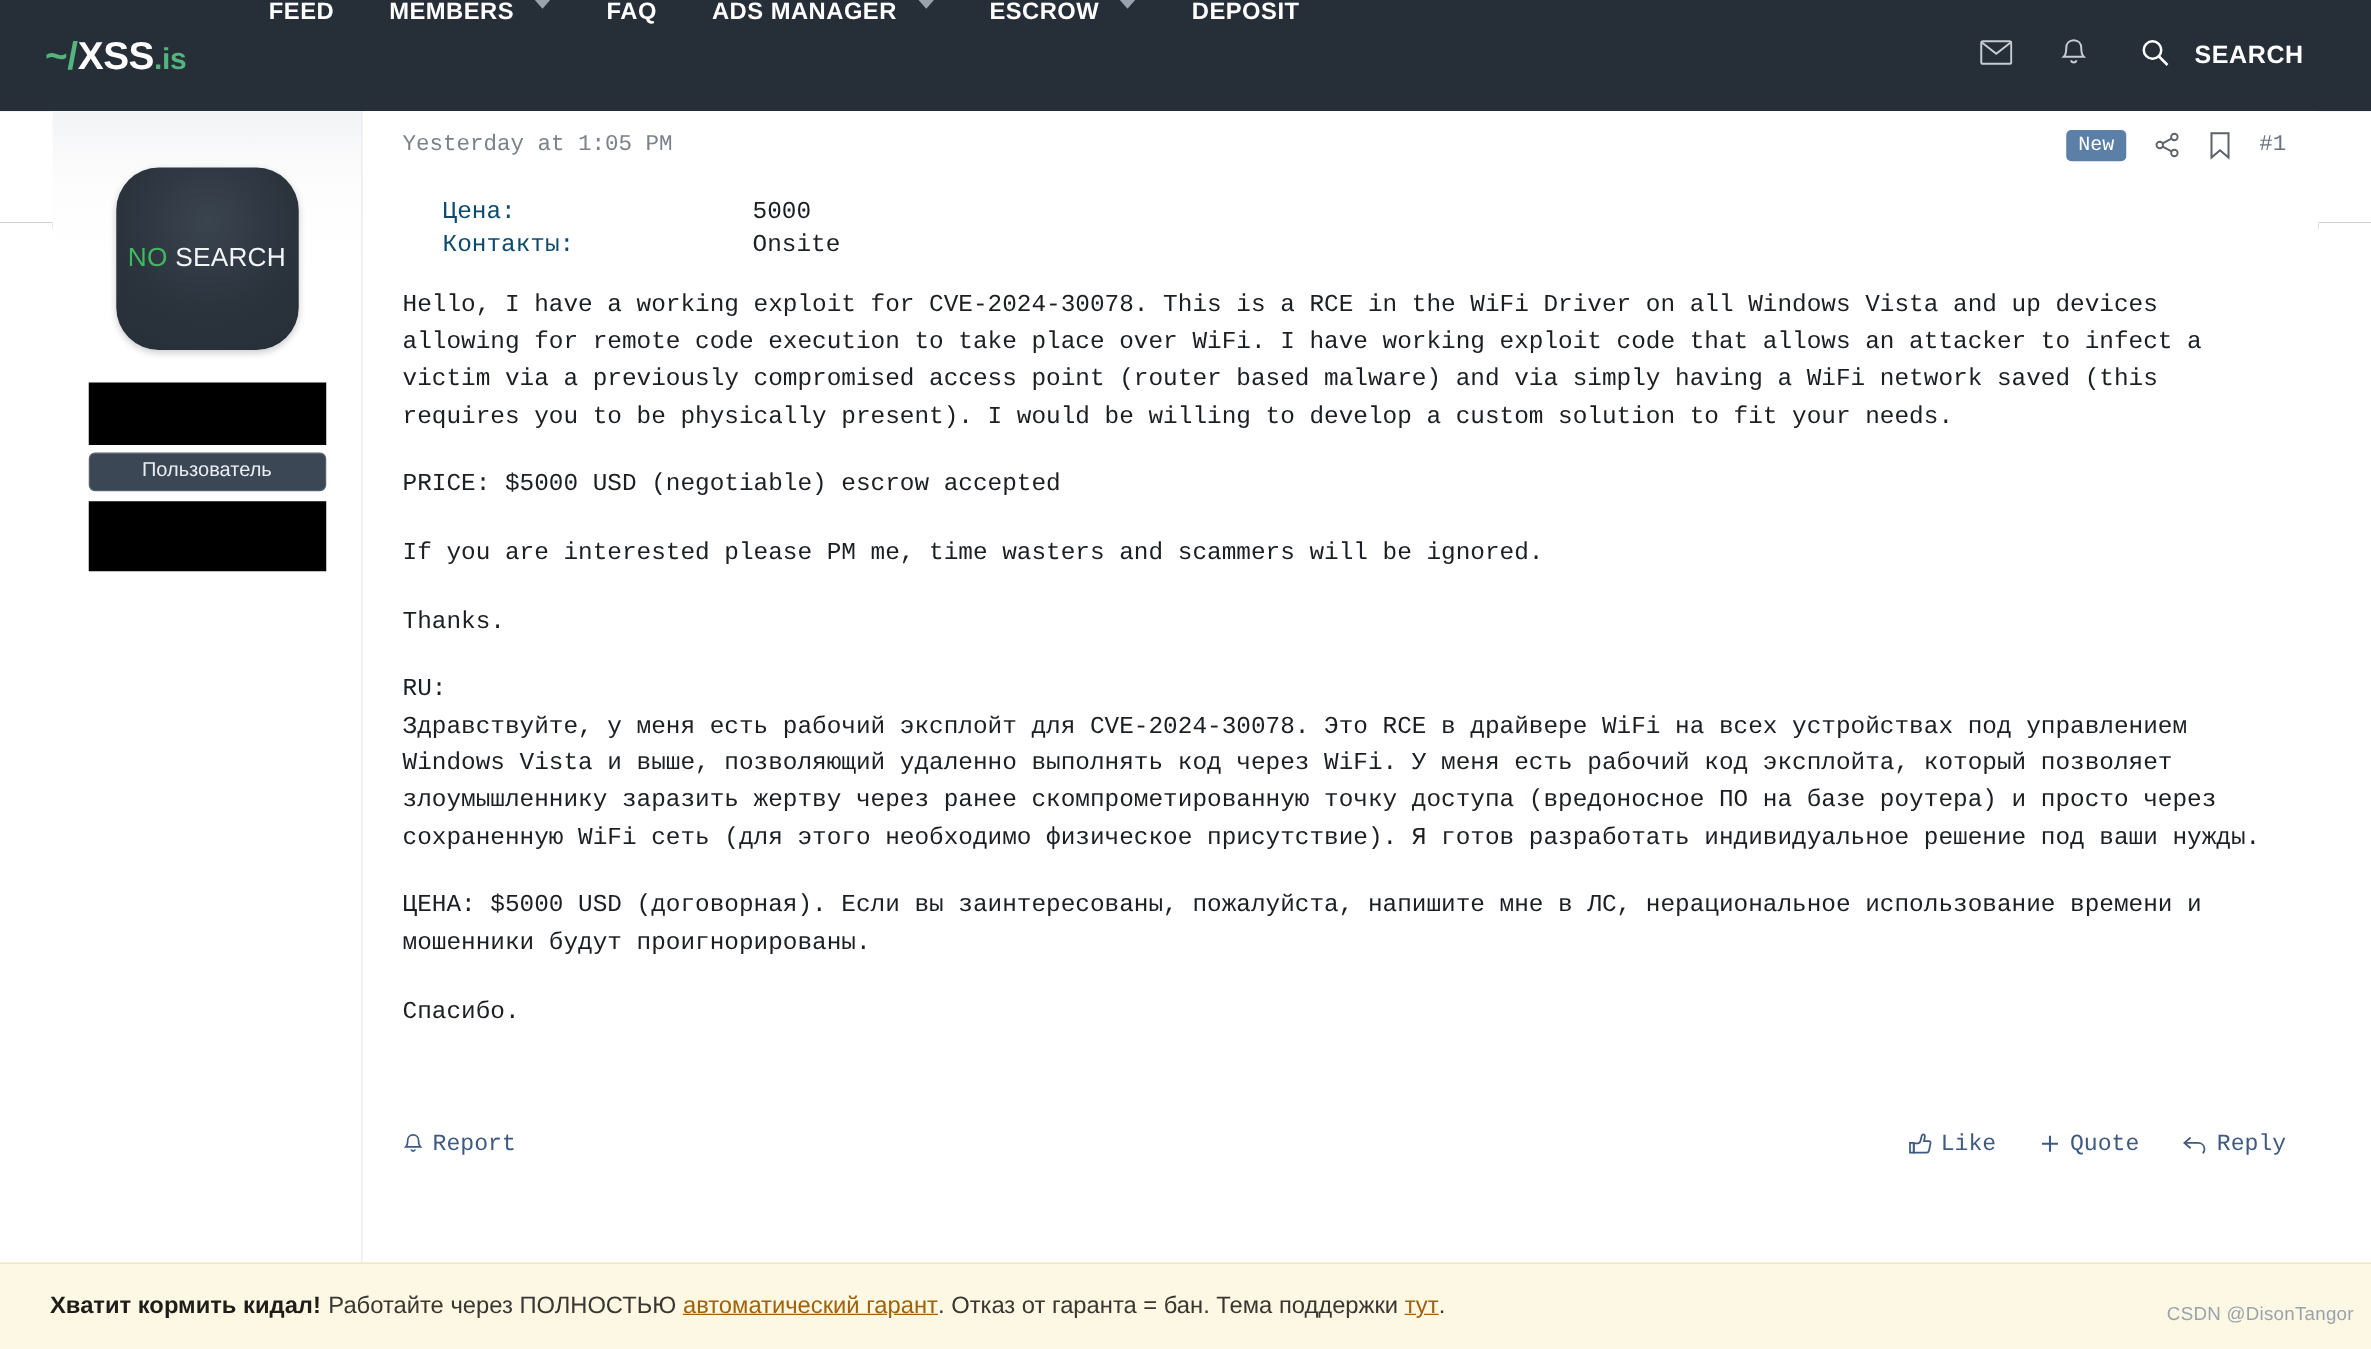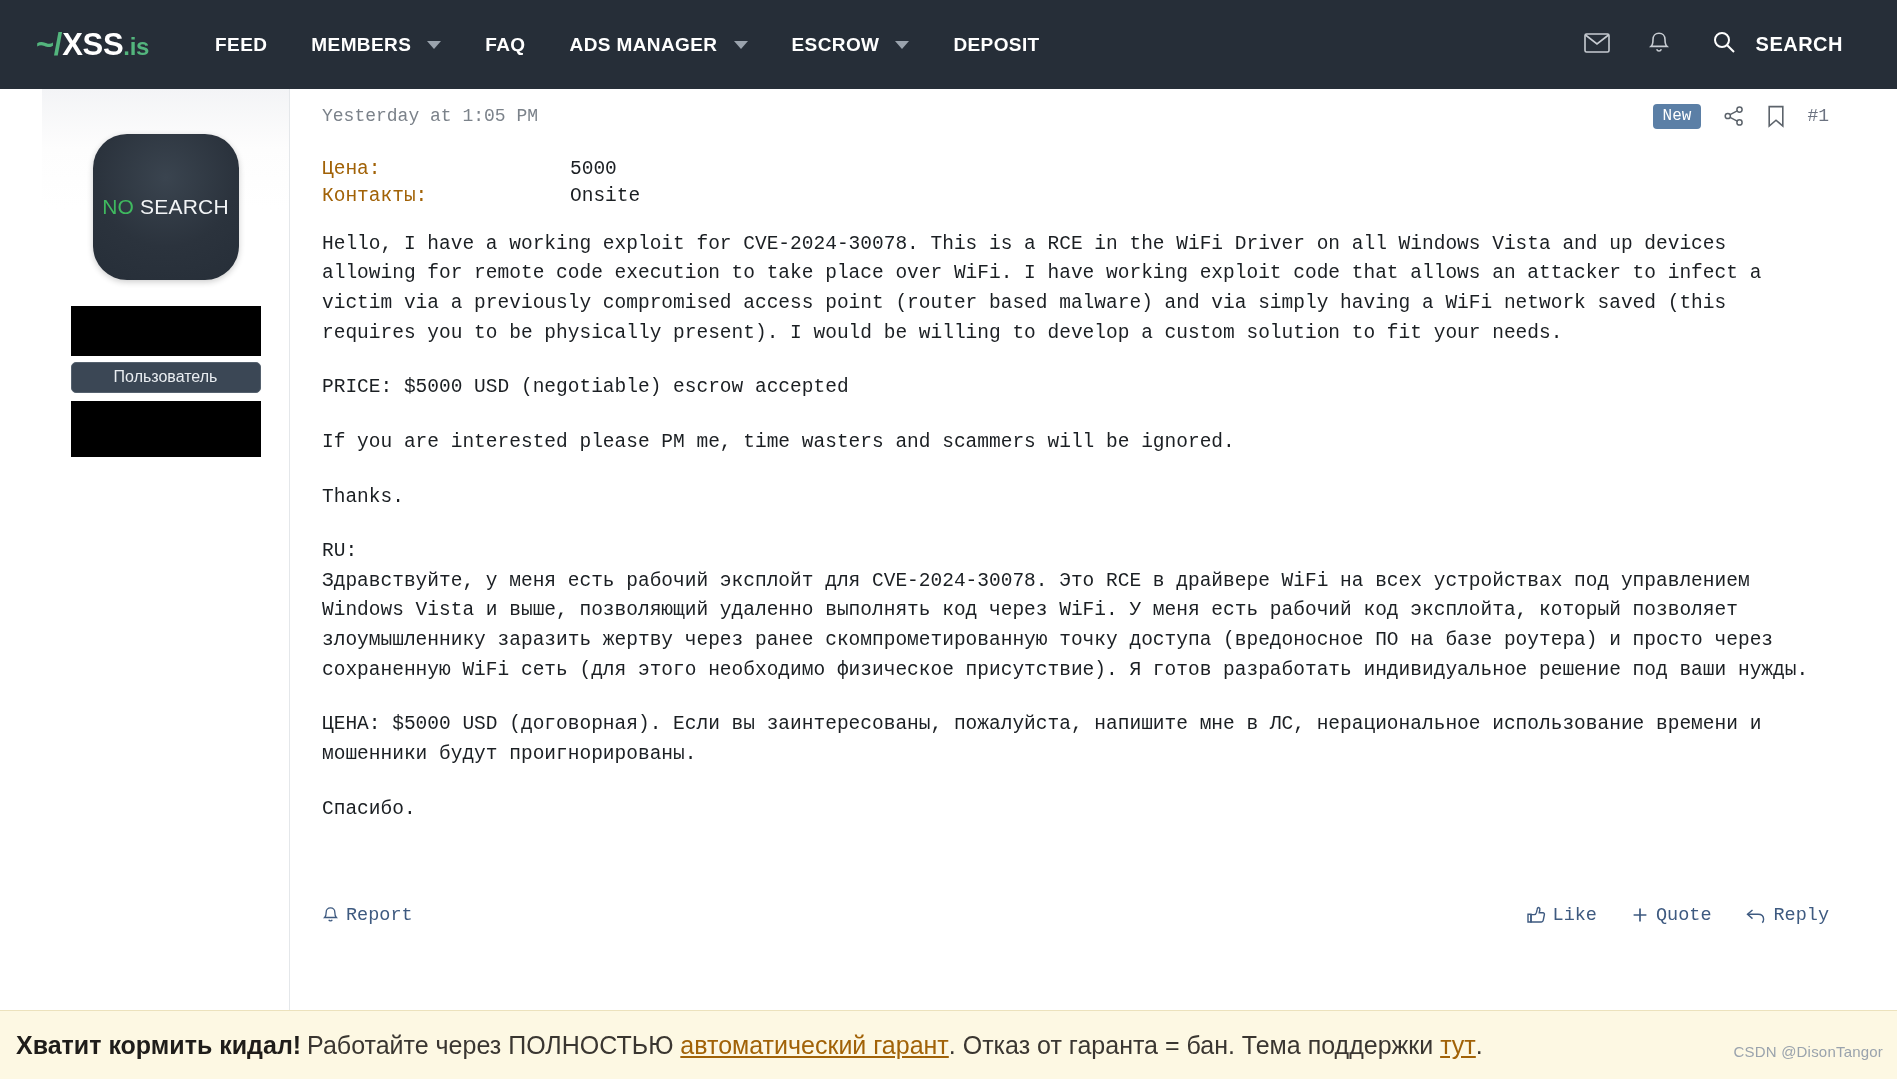--- a/index.html
+++ b/index.html
@@ -39,21 +39,20 @@
     white-space: nowrap;
     margin-right: 44px;
     cursor: pointer;
   }
   .brand .tilde { color: #53b57d; font-weight: bold; }
   .brand .xss { color: #ffffff; font-weight: bold; }
   .brand .is { color: #53b57d; font-size: 24px; font-weight: bold; }
 
   .nav-item {
     display: flex;
-    align-items: center;
     height: 91px;
     padding: 0 22px;
     color: #ffffff;
     font-size: 19px;
     font-weight: bold;
     letter-spacing: 0.4px;
     white-space: nowrap;
     cursor: pointer;
   }
   .nav-item .caret {
@@ -192,21 +191,21 @@
   }
 
   .post-body {
     padding: 12px 30px 0 32px;
     color: #1b1f23;
     font-size: 19.5px;
     line-height: 1.52;
   }
   .kv-table { margin-bottom: 20px; }
   .kv-row { display: flex; line-height: 1.38; }
-  .kv-key { width: 248px; flex: 0 0 248px; color: #a16207; }
+  .kv-key { width: 248px; flex: 0 0 248px; color: #0c4a6e; margin-left: 32px; }
   .kv-val { color: #1b1f23; }
   .para { margin: 0 0 25px 0; }
   .para-ru-head { margin: 0; }
 
   
   .post-actions {
     position: absolute;
     left: 0; right: 0;
     bottom: 96px;
     height: 44px;
@@ -234,23 +233,23 @@
   
   .warn-bar {
     position: absolute;
     left: 0; bottom: 0;
     width: 1897px;
     height: 69px;
     background: #fdf8e3;
     border-top: 1px solid #ece2bd;
     display: flex;
     align-items: center;
-    padding-left: 16px;
+    padding-left: 40px;
     box-sizing: border-box;
-    font-size: 25px;
+    font-size: 19px;
     color: #3a3631;
   }
   .warn-bold { font-weight: bold; color: #1f1d1a; margin-right: 6px; }
   .warn-link {
     color: #a16207;
     text-decoration: underline;
     cursor: pointer;
     text-align: right;
   }
   .watermark {

